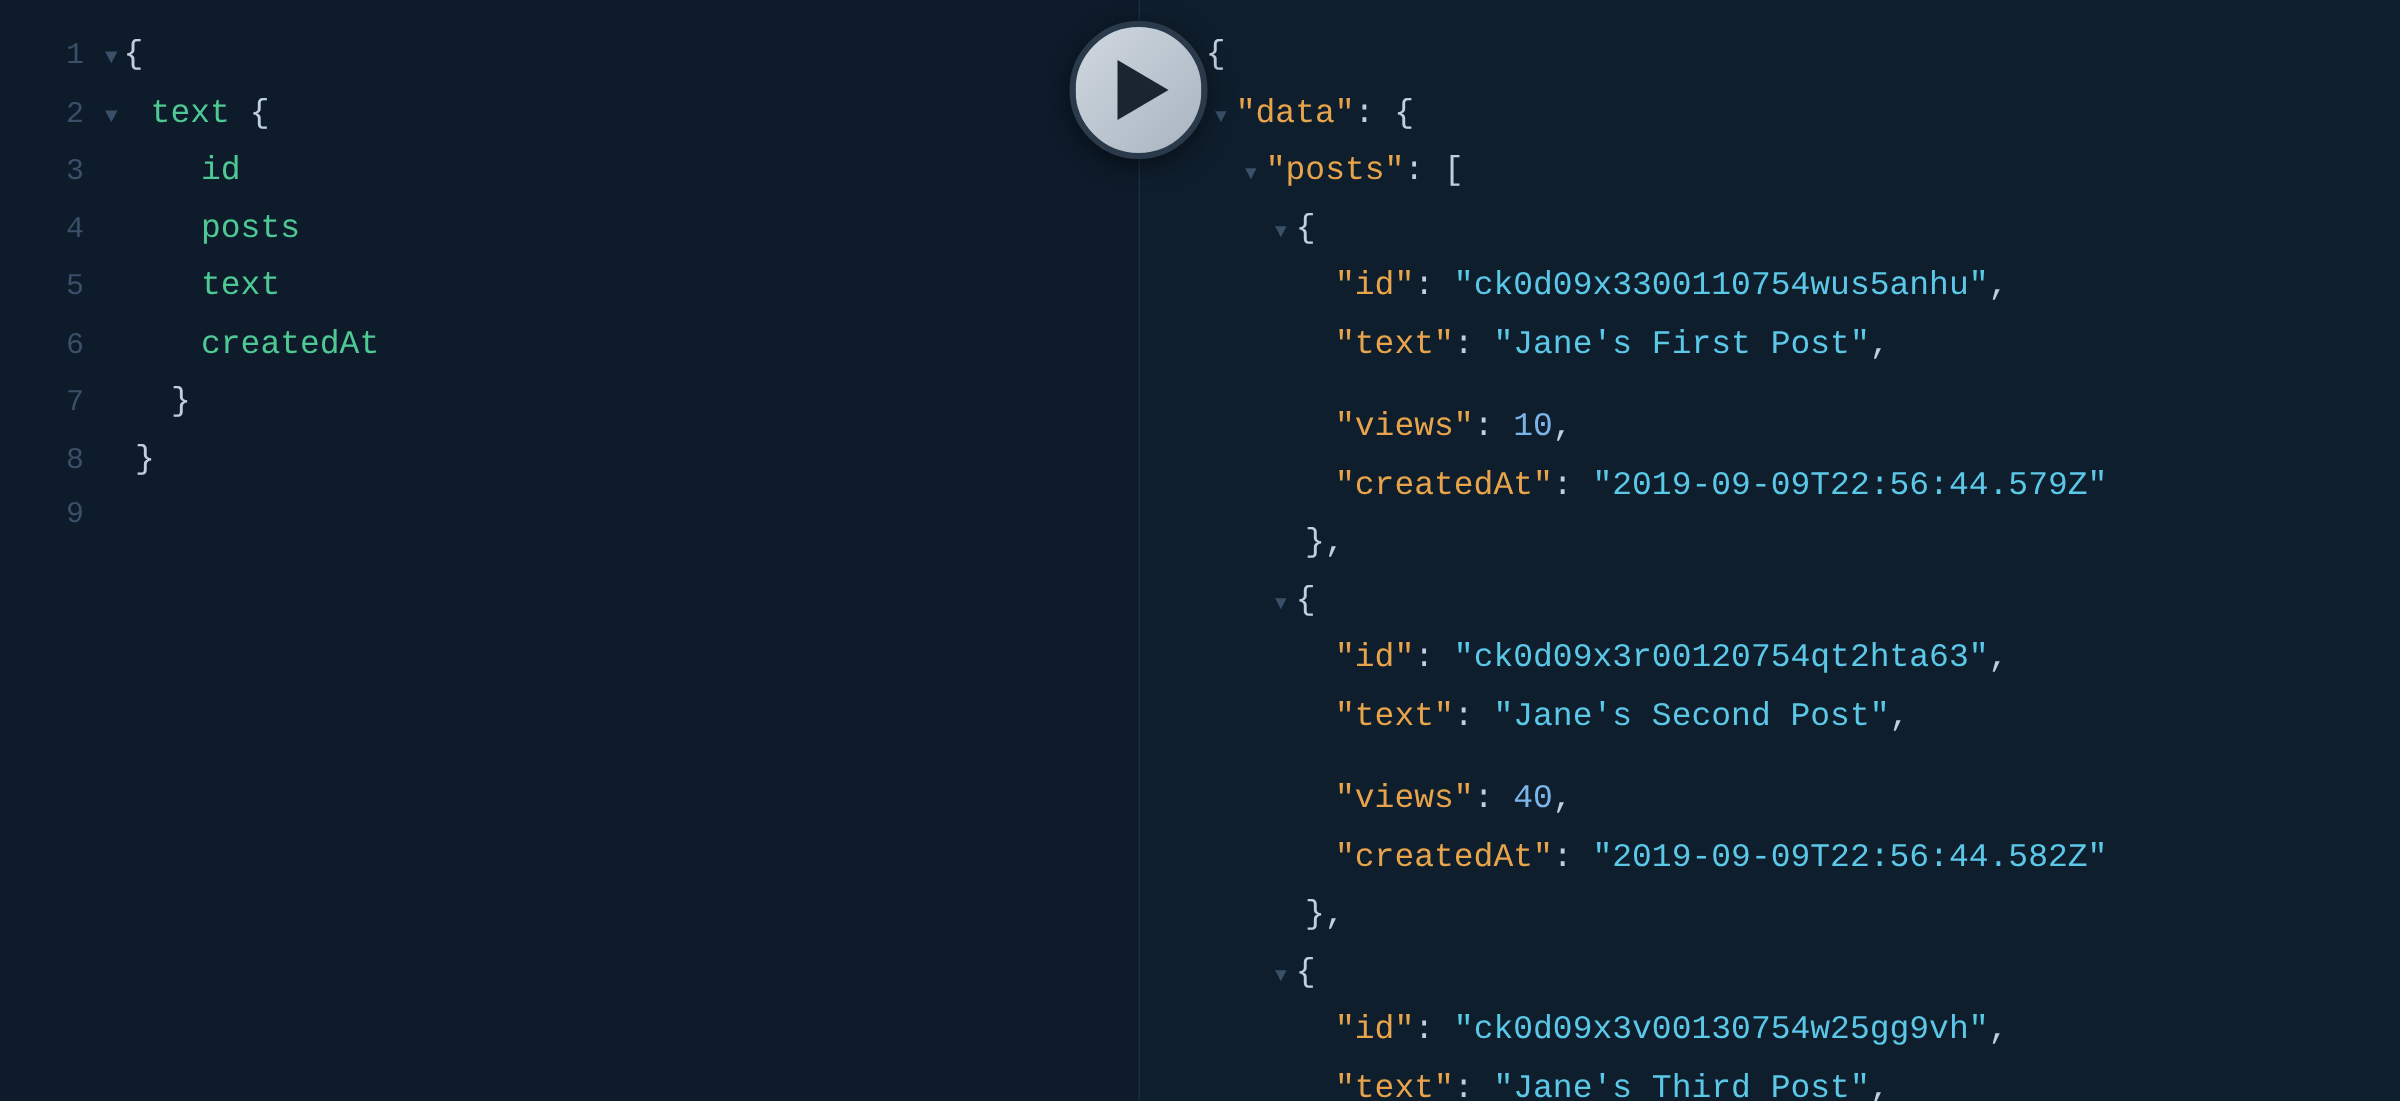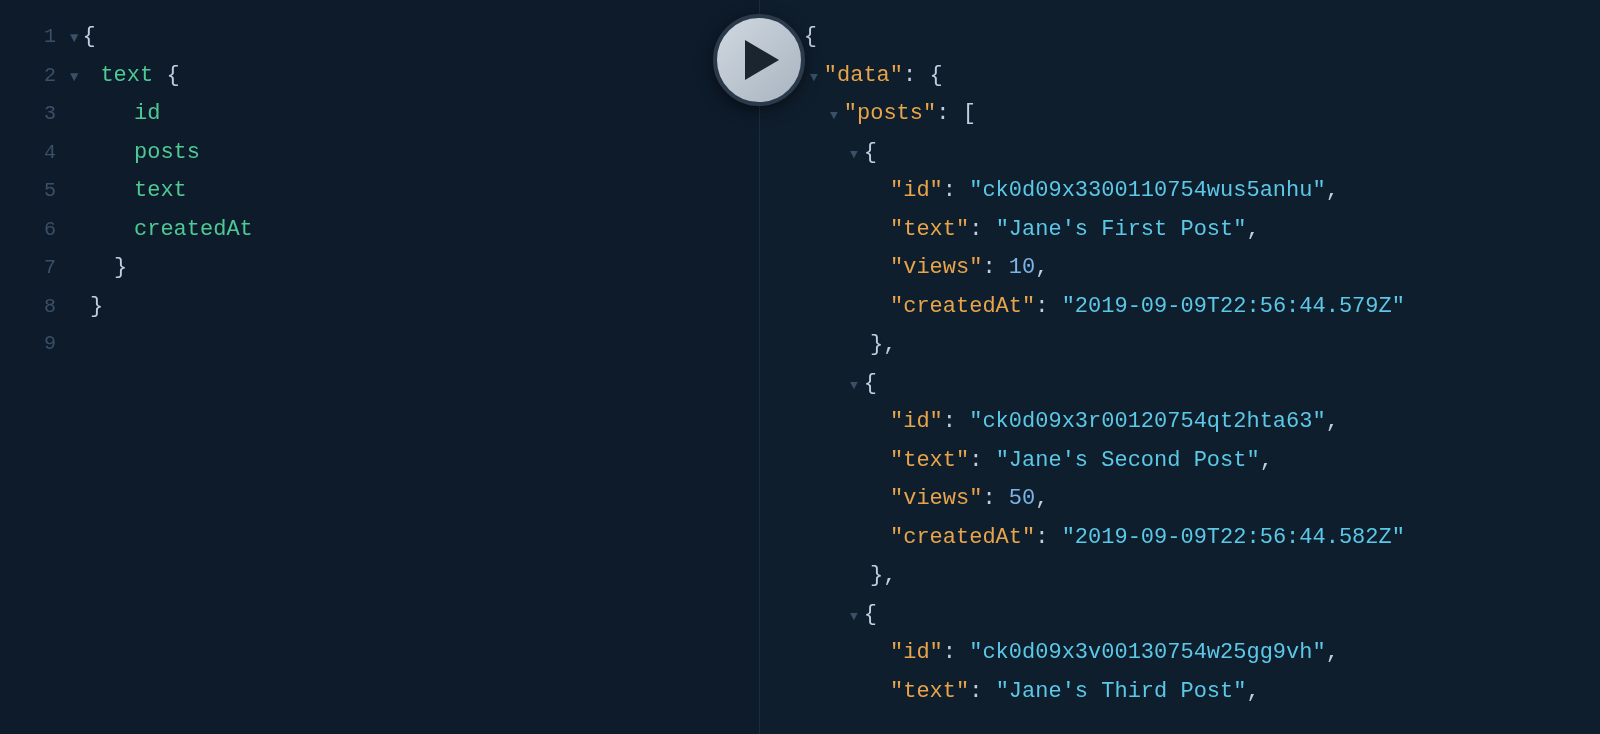--- a/index.html
+++ b/index.html
@@ -124,20 +124,21 @@
     .json-key {
       color: #e8a44a;
     }
 
     .json-string {
       color: #5bc8e8;
     }
 
     .json-number {
       color: #7ab4e8;
+      margin-top: 17px;
     }
 
     .json-brace {
       color: #c0cfe0;
     }
 
     .json-colon {
       color: #c0cfe0;
     }
 
@@ -296,21 +297,21 @@
       <span class="json-key">"text"</span>
       <span class="json-colon">: </span>
       <span class="json-string">"Jane's Second Post"</span>
       <span class="json-comma">,</span>
     </div>
 
     <div class="json-line indent4">
       <span style="display:inline-block; width:20px;"></span>
       <span class="json-key">"views"</span>
       <span class="json-colon">: </span>
-      <span class="json-number">50</span>
+      <span class="json-number">40</span>
       <span class="json-comma">,</span>
     </div>
 
     <div class="json-line indent4">
       <span style="display:inline-block; width:20px;"></span>
       <span class="json-key">"createdAt"</span>
       <span class="json-colon">: </span>
       <span class="json-string">"2019-09-09T22:56:44.582Z"</span>
     </div>
 

